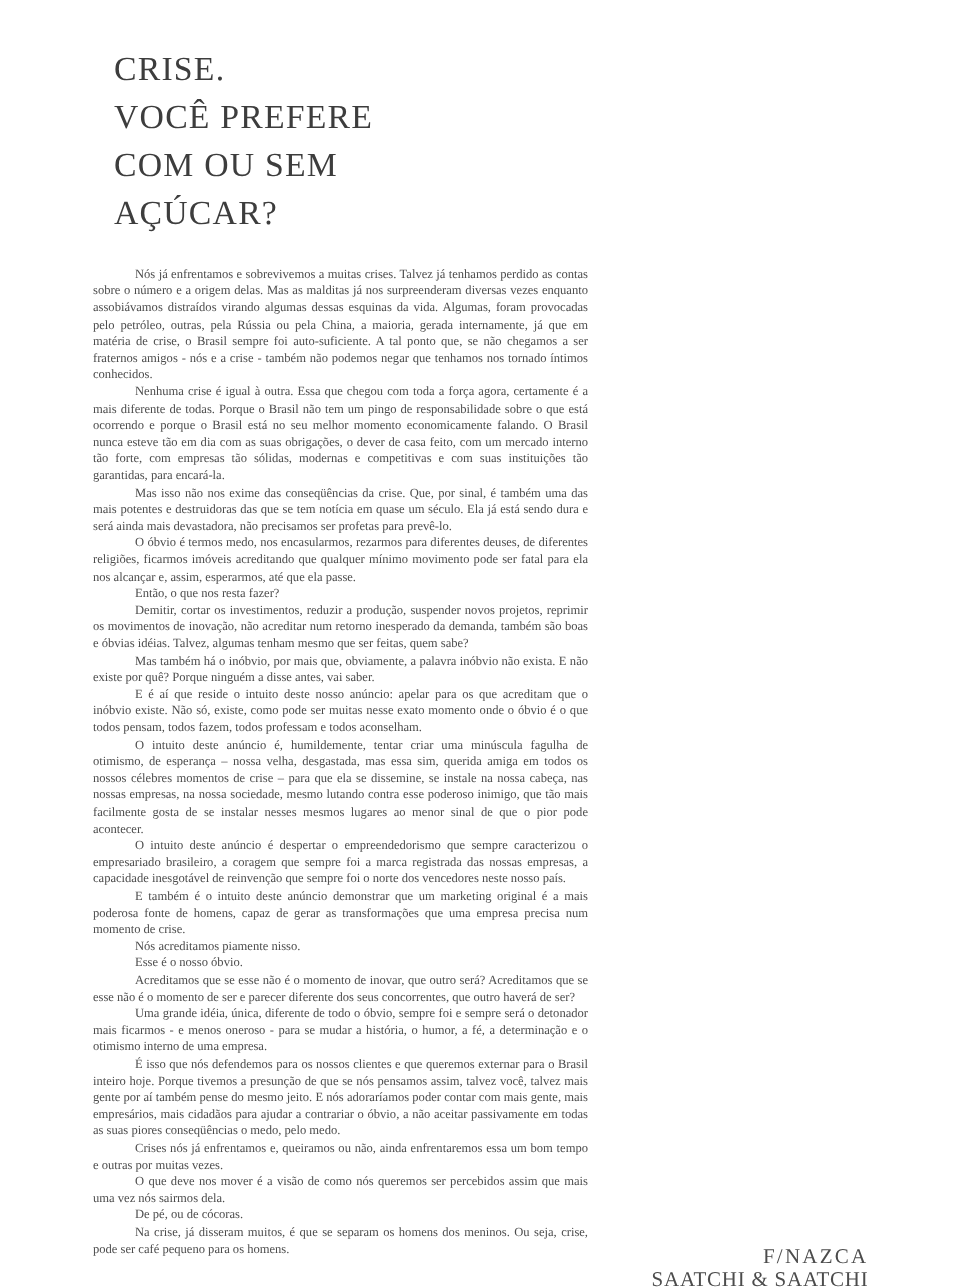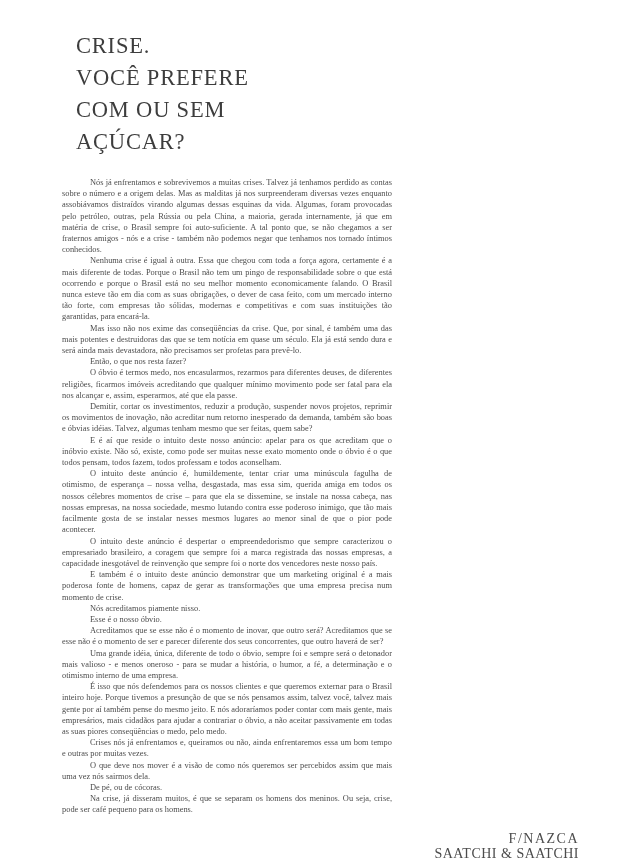--- a/index.html
+++ b/index.html
@@ -75,31 +75,32 @@
     <div>CRISE.</div>
     <div>VOCÊ PREFERE</div>
     <div>COM OU SEM</div>
     <div>AÇÚCAR?</div>
   </div>
 
   <div class="body-copy">
     <p>Nós já enfrentamos e sobrevivemos a muitas crises. Talvez já tenhamos perdido as contas sobre o número e a origem delas. Mas as malditas já nos surpreenderam diversas vezes enquanto assobiávamos distraídos virando algumas dessas esquinas da vida. Algumas, foram provocadas pelo petróleo, outras, pela Rússia ou pela China, a maioria, gerada internamente, já que em matéria de crise, o Brasil sempre foi auto-suficiente. A tal ponto que, se não chegamos a ser fraternos amigos - nós e a crise - também não podemos negar que tenhamos nos tornado íntimos conhecidos.</p>
     <p>Nenhuma crise é igual à outra. Essa que chegou com toda a força agora, certamente é a mais diferente de todas. Porque o Brasil não tem um pingo de responsabilidade sobre o que está ocorrendo e porque o Brasil está no seu melhor momento economicamente falando. O Brasil nunca esteve tão em dia com as suas obrigações, o dever de casa feito, com um mercado interno tão forte, com empresas tão sólidas, modernas e competitivas e com suas instituições tão garantidas, para encará-la.</p>
     <p>Mas isso não nos exime das conseqüências da crise. Que, por sinal, é também uma das mais potentes e destruidoras das que se tem notícia em quase um século. Ela já está sendo dura e será ainda mais devastadora, não precisamos ser profetas para prevê-lo.</p>
+    <p>O óbvio é termos medo, nos encasularmos, rezarmos para diferentes deuses, de diferentes religiões, ficarmos imóveis acreditando que qualquer mínimo movimento pode ser fatal para ela nos alcançar e, assim, esperarmos, até que ela passe.</p>
     <p>Então, o que nos resta fazer?</p>
-    <p>O óbvio é termos medo, nos encasularmos, rezarmos para diferentes deuses, de diferentes religiões, ficarmos imóveis acreditando que qualquer mínimo movimento pode ser fatal para ela nos alcançar e, assim, esperarmos, até que ela passe.</p>
     <p>Demitir, cortar os investimentos, reduzir a produção, suspender novos projetos, reprimir os movimentos de inovação, não acreditar num retorno inesperado da demanda, também são boas e óbvias idéias. Talvez, algumas tenham mesmo que ser feitas, quem sabe?</p>
+    <p>Mas também há o inóbvio, por mais que, obviamente, a palavra inóbvio não exista. E não existe por quê? Porque ninguém a disse antes, vai saber.</p>
     <p>E é aí que reside o intuito deste nosso anúncio: apelar para os que acreditam que o inóbvio existe. Não só, existe, como pode ser muitas nesse exato momento onde o óbvio é o que todos pensam, todos fazem, todos professam e todos aconselham.</p>
     <p>O intuito deste anúncio é, humildemente, tentar criar uma minúscula fagulha de otimismo, de esperança – nossa velha, desgastada, mas essa sim, querida amiga em todos os nossos célebres momentos de crise – para que ela se dissemine, se instale na nossa cabeça, nas nossas empresas, na nossa sociedade, mesmo lutando contra esse poderoso inimigo, que tão mais facilmente gosta de se instalar nesses mesmos lugares ao menor sinal de que o pior pode acontecer.</p>
     <p>O intuito deste anúncio é despertar o empreendedorismo que sempre caracterizou o empresariado brasileiro, a coragem que sempre foi a marca registrada das nossas empresas, a capacidade inesgotável de reinvenção que sempre foi o norte dos vencedores neste nosso país.</p>
     <p>E também é o intuito deste anúncio demonstrar que um marketing original é a mais poderosa fonte de homens, capaz de gerar as transformações que uma empresa precisa num momento de crise.</p>
     <p>Nós acreditamos piamente nisso.</p>
     <p>Esse é o nosso óbvio.</p>
     <p>Acreditamos que se esse não é o momento de inovar, que outro será? Acreditamos que se esse não é o momento de ser e parecer diferente dos seus concorrentes, que outro haverá de ser?</p>
-    <p>Uma grande idéia, única, diferente de todo o óbvio, sempre foi e sempre será o detonador mais valioso - e menos oneroso - para se mudar a história, o humor, a fé, a determinação e o otimismo interno de uma empresa.</p>
+    <p>Uma grande idéia, única, diferente de todo o óbvio, sempre foi e sempre será o detonador mais ficarmos - e menos oneroso - para se mudar a história, o humor, a fé, a determinação e o otimismo interno de uma empresa.</p>
     <p>É isso que nós defendemos para os nossos clientes e que queremos externar para o Brasil inteiro hoje. Porque tivemos a presunção de que se nós pensamos assim, talvez você, talvez mais gente por aí também pense do mesmo jeito. E nós adoraríamos poder contar com mais gente, mais empresários, mais cidadãos para ajudar a contrariar o óbvio, a não aceitar passivamente em todas as suas piores conseqüências o medo, pelo medo.</p>
     <p>Crises nós já enfrentamos e, queiramos ou não, ainda enfrentaremos essa um bom tempo e outras por muitas vezes.</p>
     <p>O que deve nos mover é a visão de como nós queremos ser percebidos assim que mais uma vez nós sairmos dela.</p>
     <p>De pé, ou de cócoras.</p>
     <p>Na crise, já disseram muitos, é que se separam os homens dos meninos. Ou seja, crise, pode ser café pequeno para os homens.</p>
 
   </div>
 
   <div class="agency-logo">
     <div class="logo-line1">F/NAZCA</div>

